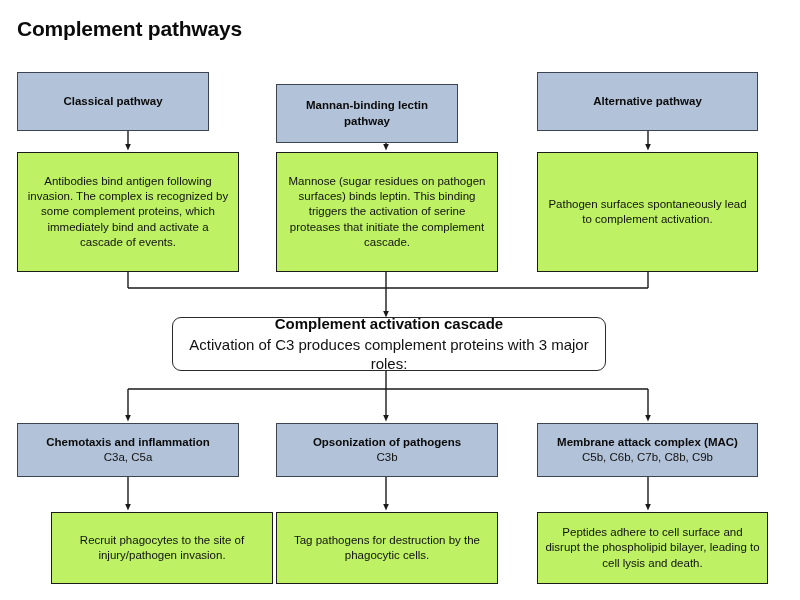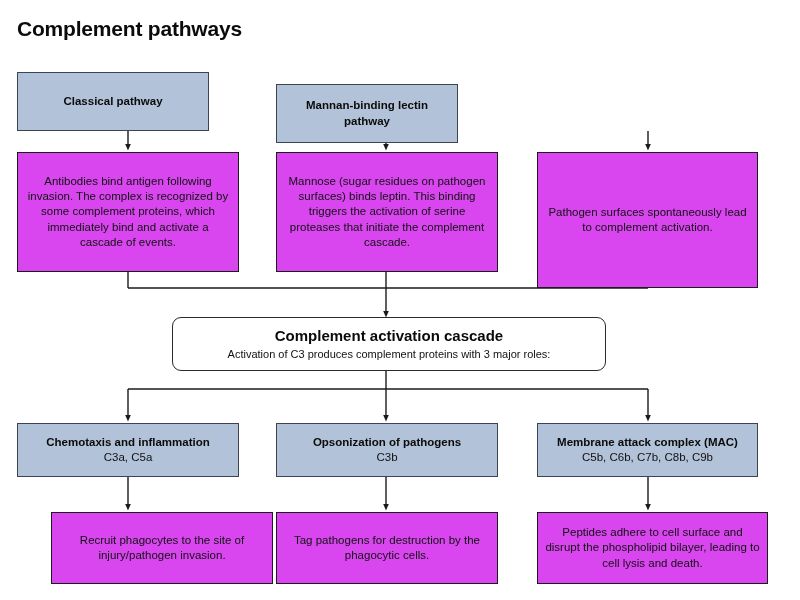--- a/index.html
+++ b/index.html
@@ -46,21 +46,21 @@
     justify-content: center;
     text-align: center;
     padding: 4px 7px;
     line-height: 1.32;
   }
   .node.header {
     background: #b2c2d8;
     border-color: #3b4450;
   }
   .node.plain {
-    background: #d946ef;
+    background: #bef264;
     border-color: #1c1c1c;
     border-width: 1.4px;
   }
   .node.cascade {
     background: #ffffff;
     border: 1.4px solid #2a2a2a;
     border-radius: 9px;
   }
 
   .node-title {
@@ -78,21 +78,21 @@
     font-weight: normal;
     color: #111111;
   }
   .cascade-title {
     font-size: 15px;
     font-weight: bold;
     color: #0b0b0b;
     margin-bottom: 1px;
   }
   .cascade-sub {
-    font-size: 11px;
+    font-size: 15px;
     color: #111111;
   }
 
   
   .svg-layer {
     position: absolute;
     left: 0;
     top: 0;
     width: 800px;
     height: 600px;
@@ -139,30 +139,33 @@
   </svg>
 
   <div class="node header" style="left:17px; top:72px; width:192px; height:59px;">
     <span class="node-title">Classical pathway</span>
   </div>
 
   <div class="node header" style="left:276px; top:84px; width:182px; height:59px;">
     <span class="node-title">Mannan-binding lectin pathway</span>
   </div>
 
+  <div class="node header" style="left:537px; top:72px; width:221px; height:59px;">
+    <span class="node-title">Alternative pathway</span>
+  </div>
 
   <div class="node plain" style="left:17px; top:152px; width:222px; height:120px;">
     <span class="node-body">Antibodies bind antigen following invasion. The complex is recognized by some complement proteins, which immediately bind and activate a cascade of events.</span>
   </div>
 
   <div class="node plain" style="left:276px; top:152px; width:222px; height:120px;">
     <span class="node-body">Mannose (sugar residues on pathogen surfaces) binds leptin. This binding triggers the activation of serine proteases that initiate the complement cascade.</span>
   </div>
 
-  <div class="node plain" style="left:537px; top:152px; width:221px; height:136px;">
+  <div class="node plain" style="left:537px; top:152px; width:221px; height:120px;">
     <span class="node-body">Pathogen surfaces spontaneously lead to complement activation.</span>
   </div>
 
   <div class="node cascade" style="left:172px; top:317px; width:434px; height:54px;">
     <span class="cascade-title">Complement activation cascade</span>
     <span class="cascade-sub">Activation of C3 produces complement proteins with 3 major roles:</span>
   </div>
 
   <div class="node header" style="left:17px; top:423px; width:222px; height:54px;">
     <span class="node-title">Chemotaxis and inflammation</span>

